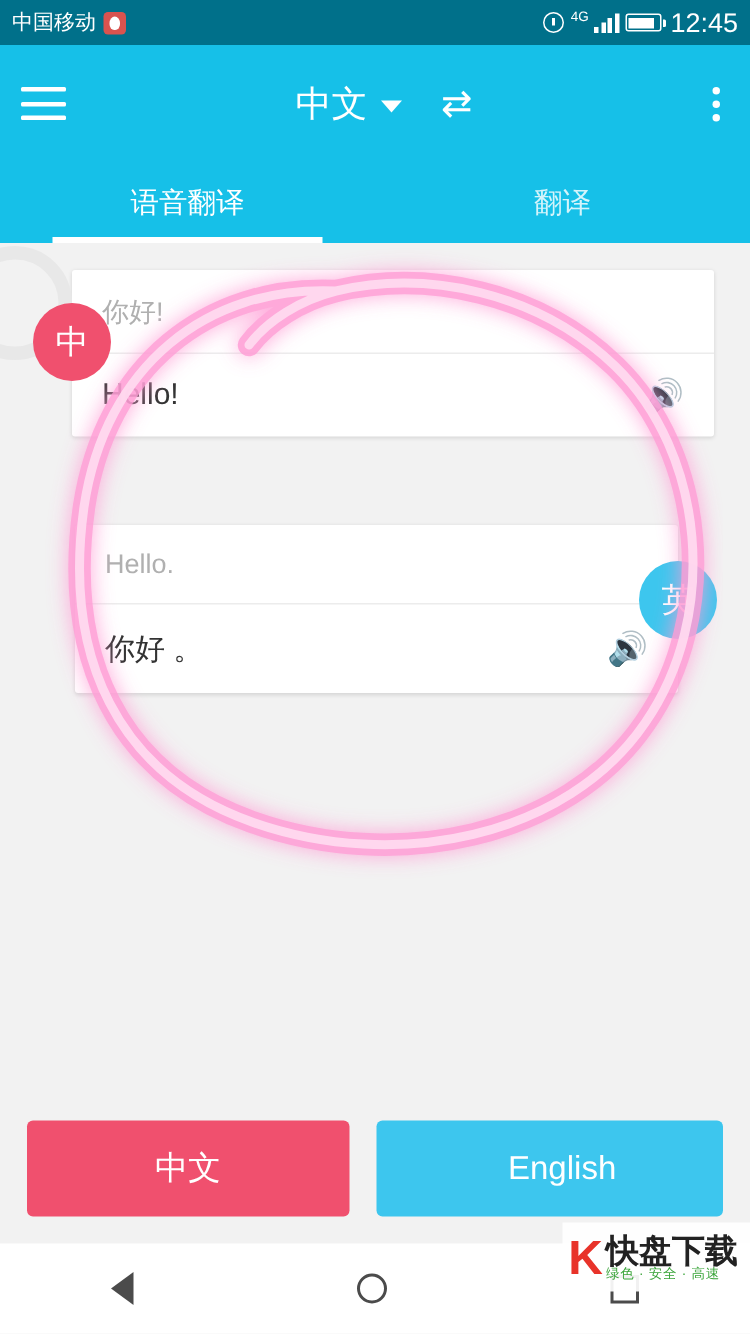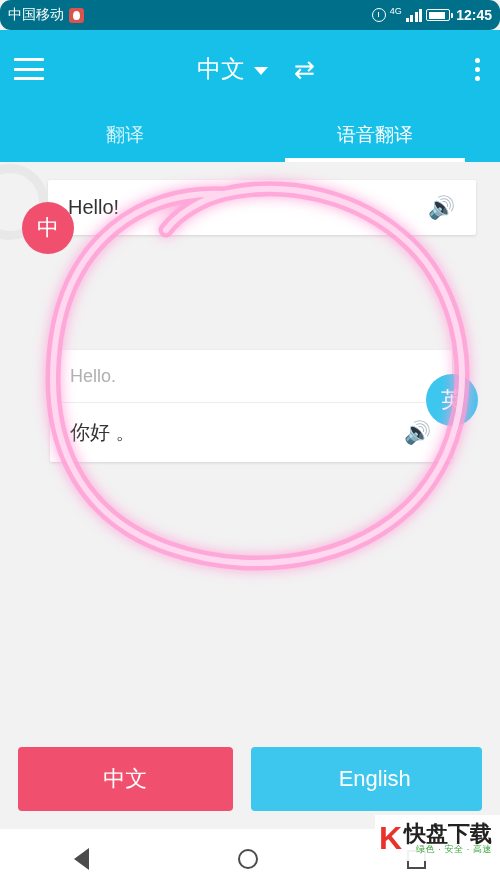--- a/index.html
+++ b/index.html
@@ -25,21 +25,20 @@
   
   .status-bar {
     height: 30px;
     background: #00708a;
     color: #ffffff;
     display: flex;
     align-items: center;
     padding: 12px 8px;
     font-size: 14px;
     box-sizing: border-box;
-    border-radius: 11px;
   }
   .status-left {
     display: flex;
     align-items: center;
     gap: 5px;
     flex: 1;
   }
   .carrier { font-size: 14px; color: #fff; letter-spacing: 0; }
   .qq-badge {
     width: 15px; height: 15px;
@@ -111,21 +110,21 @@
     width: 2px; height: 5px;
     background: #fff;
     border-radius: 0 1px 1px 0;
   }
   .battery > span {
     display: block;
     height: 100%;
     width: 85%;
     background: #fff;
   }
-  .clock { font-size: 14px; color: #fff; margin-left: 2px; font-weight: bold; }
+  .clock { font-size: 18px; color: #fff; margin-left: 2px; }
 
   
   .app-bar {
     height: 78px;
     background: #16c0e8;
     display: flex;
     align-items: center;
     padding: 0 14px;
     box-sizing: border-box;
   }
@@ -395,21 +394,20 @@
     font-size: 32px;
     font-weight: bold;
     color: #e8332a;
     line-height: 1;
     margin-right: 2px;
   }
   .wm-text {
     display: flex;
     flex-direction: column;
     line-height: 1.05;
-    align-items: flex-end;
   }
   .wm-main {
     font-size: 22px;
     color: #222222;
     font-weight: bold;
   }
   .wm-sub {
     font-size: 9px;
     color: #3aa53a;
     letter-spacing: 0.5px;
@@ -455,31 +453,32 @@
       <div class="swap-icon">⇄</div>
     </div>
     <div class="overflow-dots">
       <i></i>
         <i></i>
         <i></i>
     </div>
   </div>
 
   <div class="tabs">
+    <div class="tab active">语音翻译</div>
     <div class="tab">翻译</div>
-    <div class="tab active">语音翻译</div>
   </div>
 
   <div class="conversation">
 
     <div class="partial-circle"></div>
 
     <div class="bubble-row" id="row-zh">
       <div class="avatar zh">中</div>
       <div class="card">
+        <div class="src-line">你好!</div>
         <div class="dst-line">
           <span>Hello!</span>
           <span class="speaker red">🔊</span>
         </div>
       </div>
     </div>
 
     <div class="bubble-row" id="row-en">
       <div class="card">
         <div class="src-line">Hello.</div>

